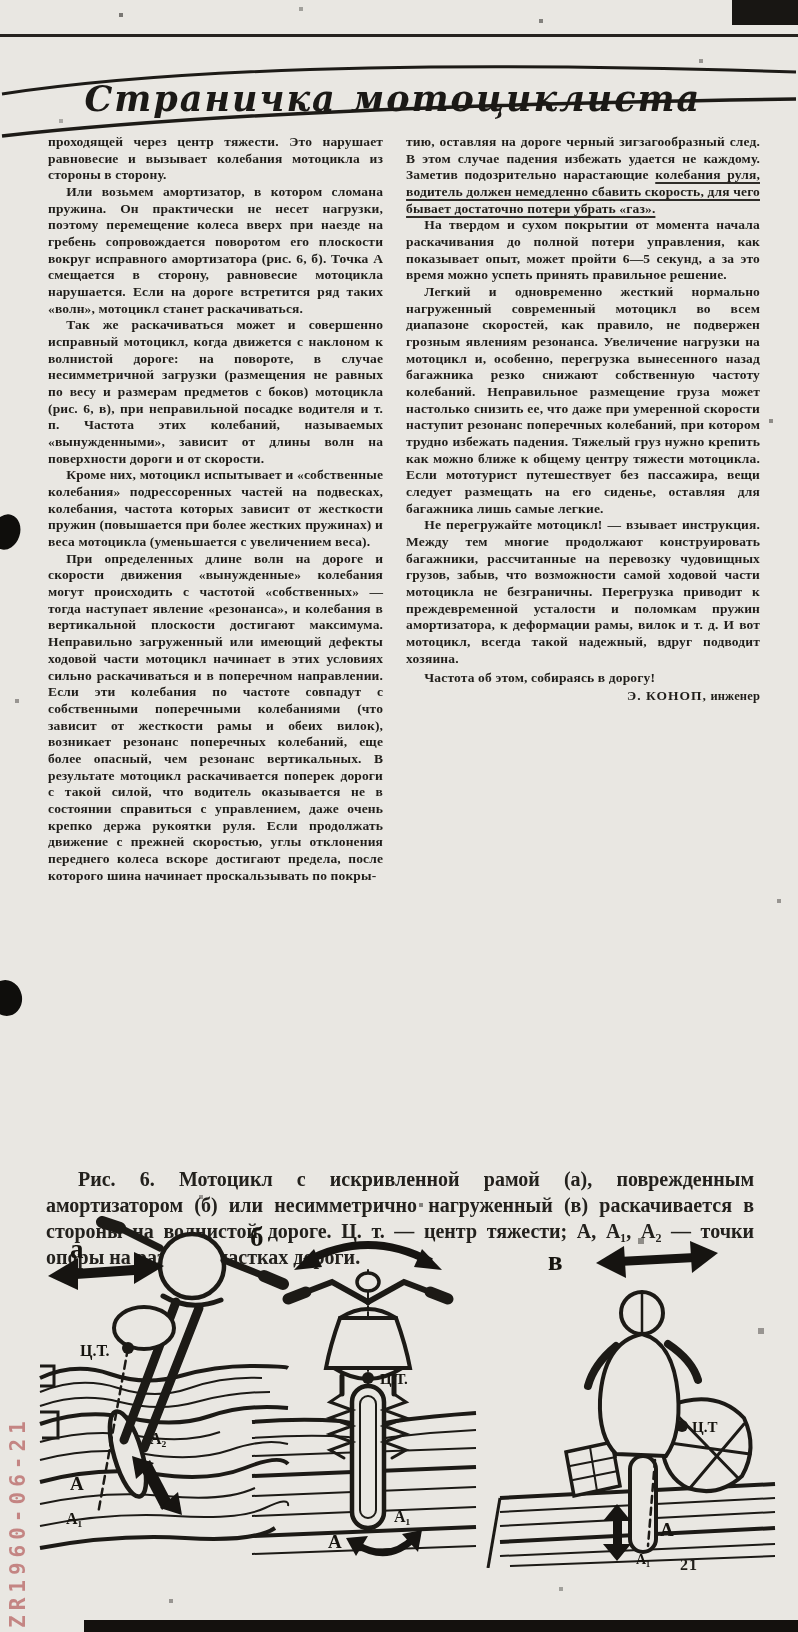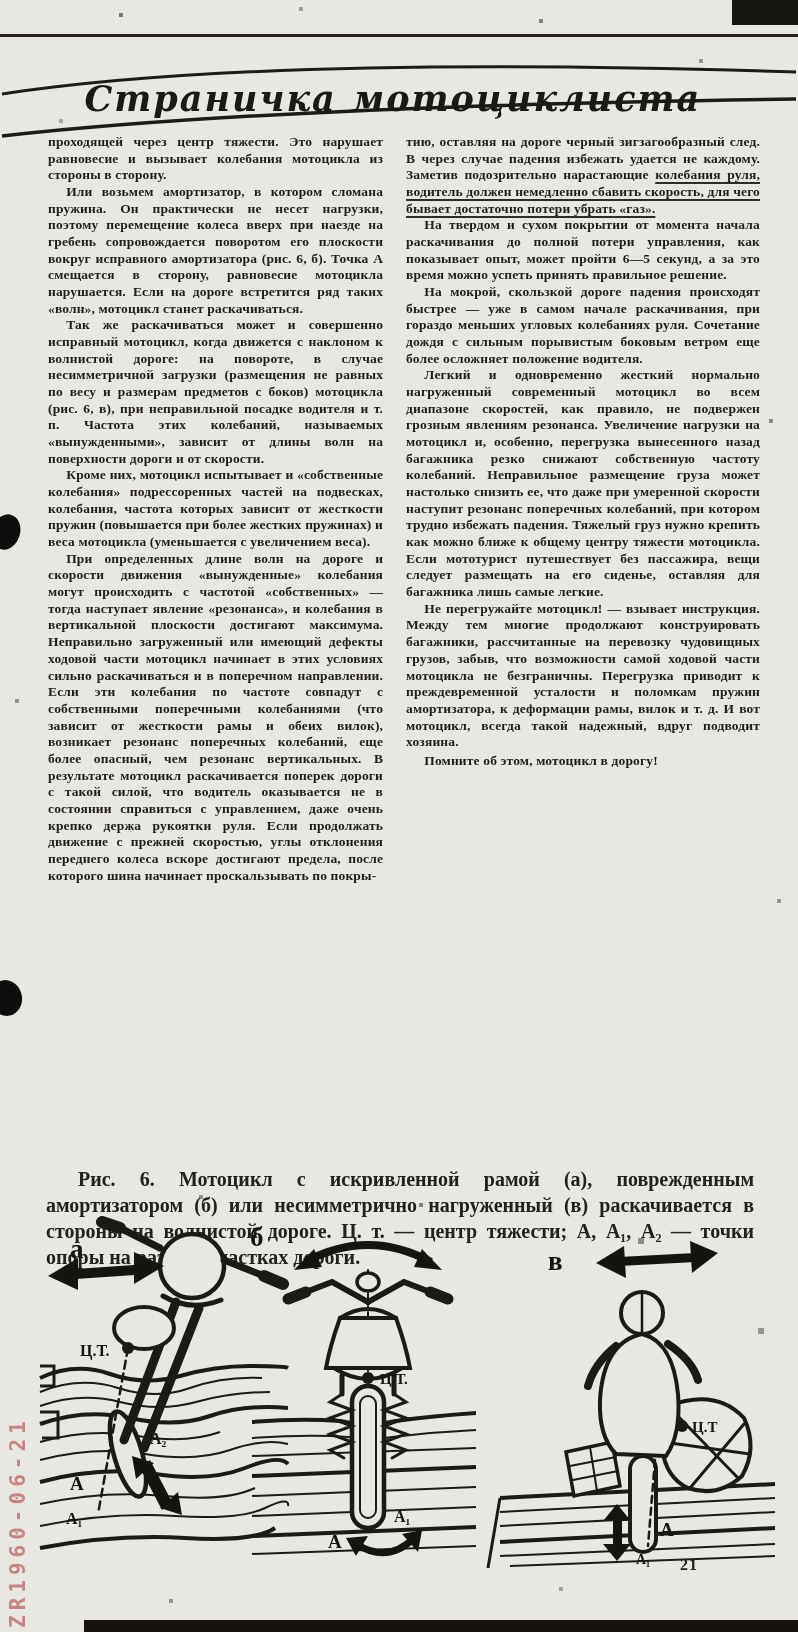--- a/index.html
+++ b/index.html
@@ -82,27 +82,27 @@
       <div class="para-list">
           <p class="para"><span>проходящей через центр тяжести. Это нарушает равновесие и вызывает колебания мотоцикла из стороны в сторону.</span><span class="pen-underline"></span></p>
           <p class="para"><span>Или возьмем амортизатор, в котором сломана пружина. Он практически не несет нагрузки, поэтому перемещение колеса вверх при наезде на гребень сопровождается поворотом его плоскости вокруг исправного амортизатора (рис. 6, б). Точка А смещается в сторону, равновесие мотоцикла нарушается. Если на дороге встретится ряд таких «волн», мотоцикл станет раскачиваться.</span><span class="pen-underline"></span></p>
           <p class="para"><span>Так же раскачиваться может и совершенно исправный мотоцикл, когда движется с наклоном к волнистой дороге: на повороте, в случае несимметричной загрузки (размещения не равных по весу и размерам предметов с боков) мотоцикла (рис. 6, в), при неправильной посадке водителя и т. п. Частота этих колебаний, называемых «вынужденными», зависит от длины волн на поверхности дороги и от скорости.</span><span class="pen-underline"></span></p>
           <p class="para"><span>Кроме них, мотоцикл испытывает и «собственные колебания» подрессоренных частей на подвесках, колебания, частота которых зависит от жесткости пружин (повышается при более жестких пружинах) и веса мотоцикла (уменьшается с увеличением веса).</span><span class="pen-underline"></span></p>
           <p class="para"><span>При определенных длине волн на дороге и скорости движения «вынужденные» колебания могут происходить с частотой «собственных» — тогда наступает явление «резонанса», и колебания в вертикальной плоскости достигают максимума. Неправильно загруженный или имеющий дефекты ходовой части мотоцикл начинает в этих условиях сильно раскачиваться и в поперечном направлении. Если эти колебания по частоте совпадут с собственными поперечными колебаниями (что зависит от жесткости рамы и обеих вилок), возникает резонанс поперечных колебаний, еще более опасный, чем резонанс вертикальных. В результате мотоцикл раскачивается поперек дороги с такой силой, что водитель оказывается не в состоянии справиться с управлением, даже очень крепко держа рукоятки руля. Если продолжать движение с прежней скоростью, углы отклонения переднего колеса вскоре достигают предела, после которого шина начинает проскальзывать по покры-</span><span class="pen-underline"></span></p>
         </div>
     </section>
     <section class="col col-right">
       <div class="para-list">
-          <p class="para"><span>тию, оставляя на дороге черный зигзагообразный след. В через случае падения избежать удается не каждому. Заметив подозрительно нарастающие </span><span class="pen-underline">колебания руля, водитель должен немедленно сбавить скорость, для чего бывает достаточно потери убрать «газ».</span></p>
+          <p class="para"><span>тию, оставляя на дороге черный зигзагообразный след. В этом случае падения избежать удается не каждому. Заметив подозрительно нарастающие </span><span class="pen-underline">колебания руля, водитель должен немедленно сбавить скорость, для чего бывает достаточно потери убрать «газ».</span></p>
           <p class="para"><span>На твердом и сухом покрытии от момента начала раскачивания до полной потери управления, как показывает опыт, может пройти 6—5 секунд, а за это время можно успеть принять правильное решение.</span><span class="pen-underline"></span></p>
-          <p class="para"><span>На мокрой, скользкой дороге падения происходят быстрее — уже в самом начале раскачивания, при гораздо меньших угловых колебаниях руля. Сочетание дождя с сильным порывистым боковым ветром еще более осложняет положение водителя.</span><span class="pen-underline"></span></p>
           <p class="para"><span>Легкий и одновременно жесткий нормально нагруженный современный мотоцикл во всем диапазоне скоростей, как правило, не подвержен грозным явлениям резонанса. Увеличение нагрузки на мотоцикл и, особенно, перегрузка вынесенного назад багажника резко снижают собственную частоту колебаний. Неправильное размещение груза может настолько снизить ее, что даже при умеренной скорости наступит резонанс поперечных колебаний, при котором трудно избежать падения. Тяжелый груз нужно крепить как можно ближе к общему центру тяжести мотоцикла. Если мототурист путешествует без пассажира, вещи следует размещать на его сиденье, оставляя для багажника лишь самые легкие.</span><span class="pen-underline"></span></p>
           <p class="para"><span>Не перегружайте мотоцикл! — взывает инструкция. Между тем многие продолжают конструировать багажники, рассчитанные на перевозку чудовищных грузов, забыв, что возможности самой ходовой части мотоцикла не безграничны. Перегрузка приводит к преждевременной усталости и поломкам пружин амортизатора, к деформации рамы, вилок и т. д. И вот мотоцикл, всегда такой надежный, вдруг подводит хозяина.</span><span class="pen-underline"></span></p>
         </div>
-      <p class="para closing">Помните об этом, мотоцикл в дорогу!</p>
+      <p class="para closing">Частота об этом, собираясь в дорогу!</p>
+      <p class="signature"><span class="sig-name">Э. КОНОП,</span> <span class="sig-title">инженер</span></p>
     </section>
   </main>
 
   <p class="fig-caption">Рис. 6. Мотоцикл с искривленной рамой (а), поврежденным амортизатором (б) или несимметрично нагруженный (в) раскачивается в стороны на волнистой дороге. Ц. т. — центр тяжести; А, А₁, А₂ — точки опоры на разных участках дороги.</p>
 
   <svg class="figures-svg" width="798" height="352" viewBox="0 0 798 352" xmlns="http://www.w3.org/2000/svg">
 
     <g transform="translate(40,0)">
       <g stroke="#1c1a16" fill="none">
         <path stroke-width="3" d="M0,150 L14,150 L14,170 L0,170 M0,196 L18,196 L18,222 L2,222"></path>

